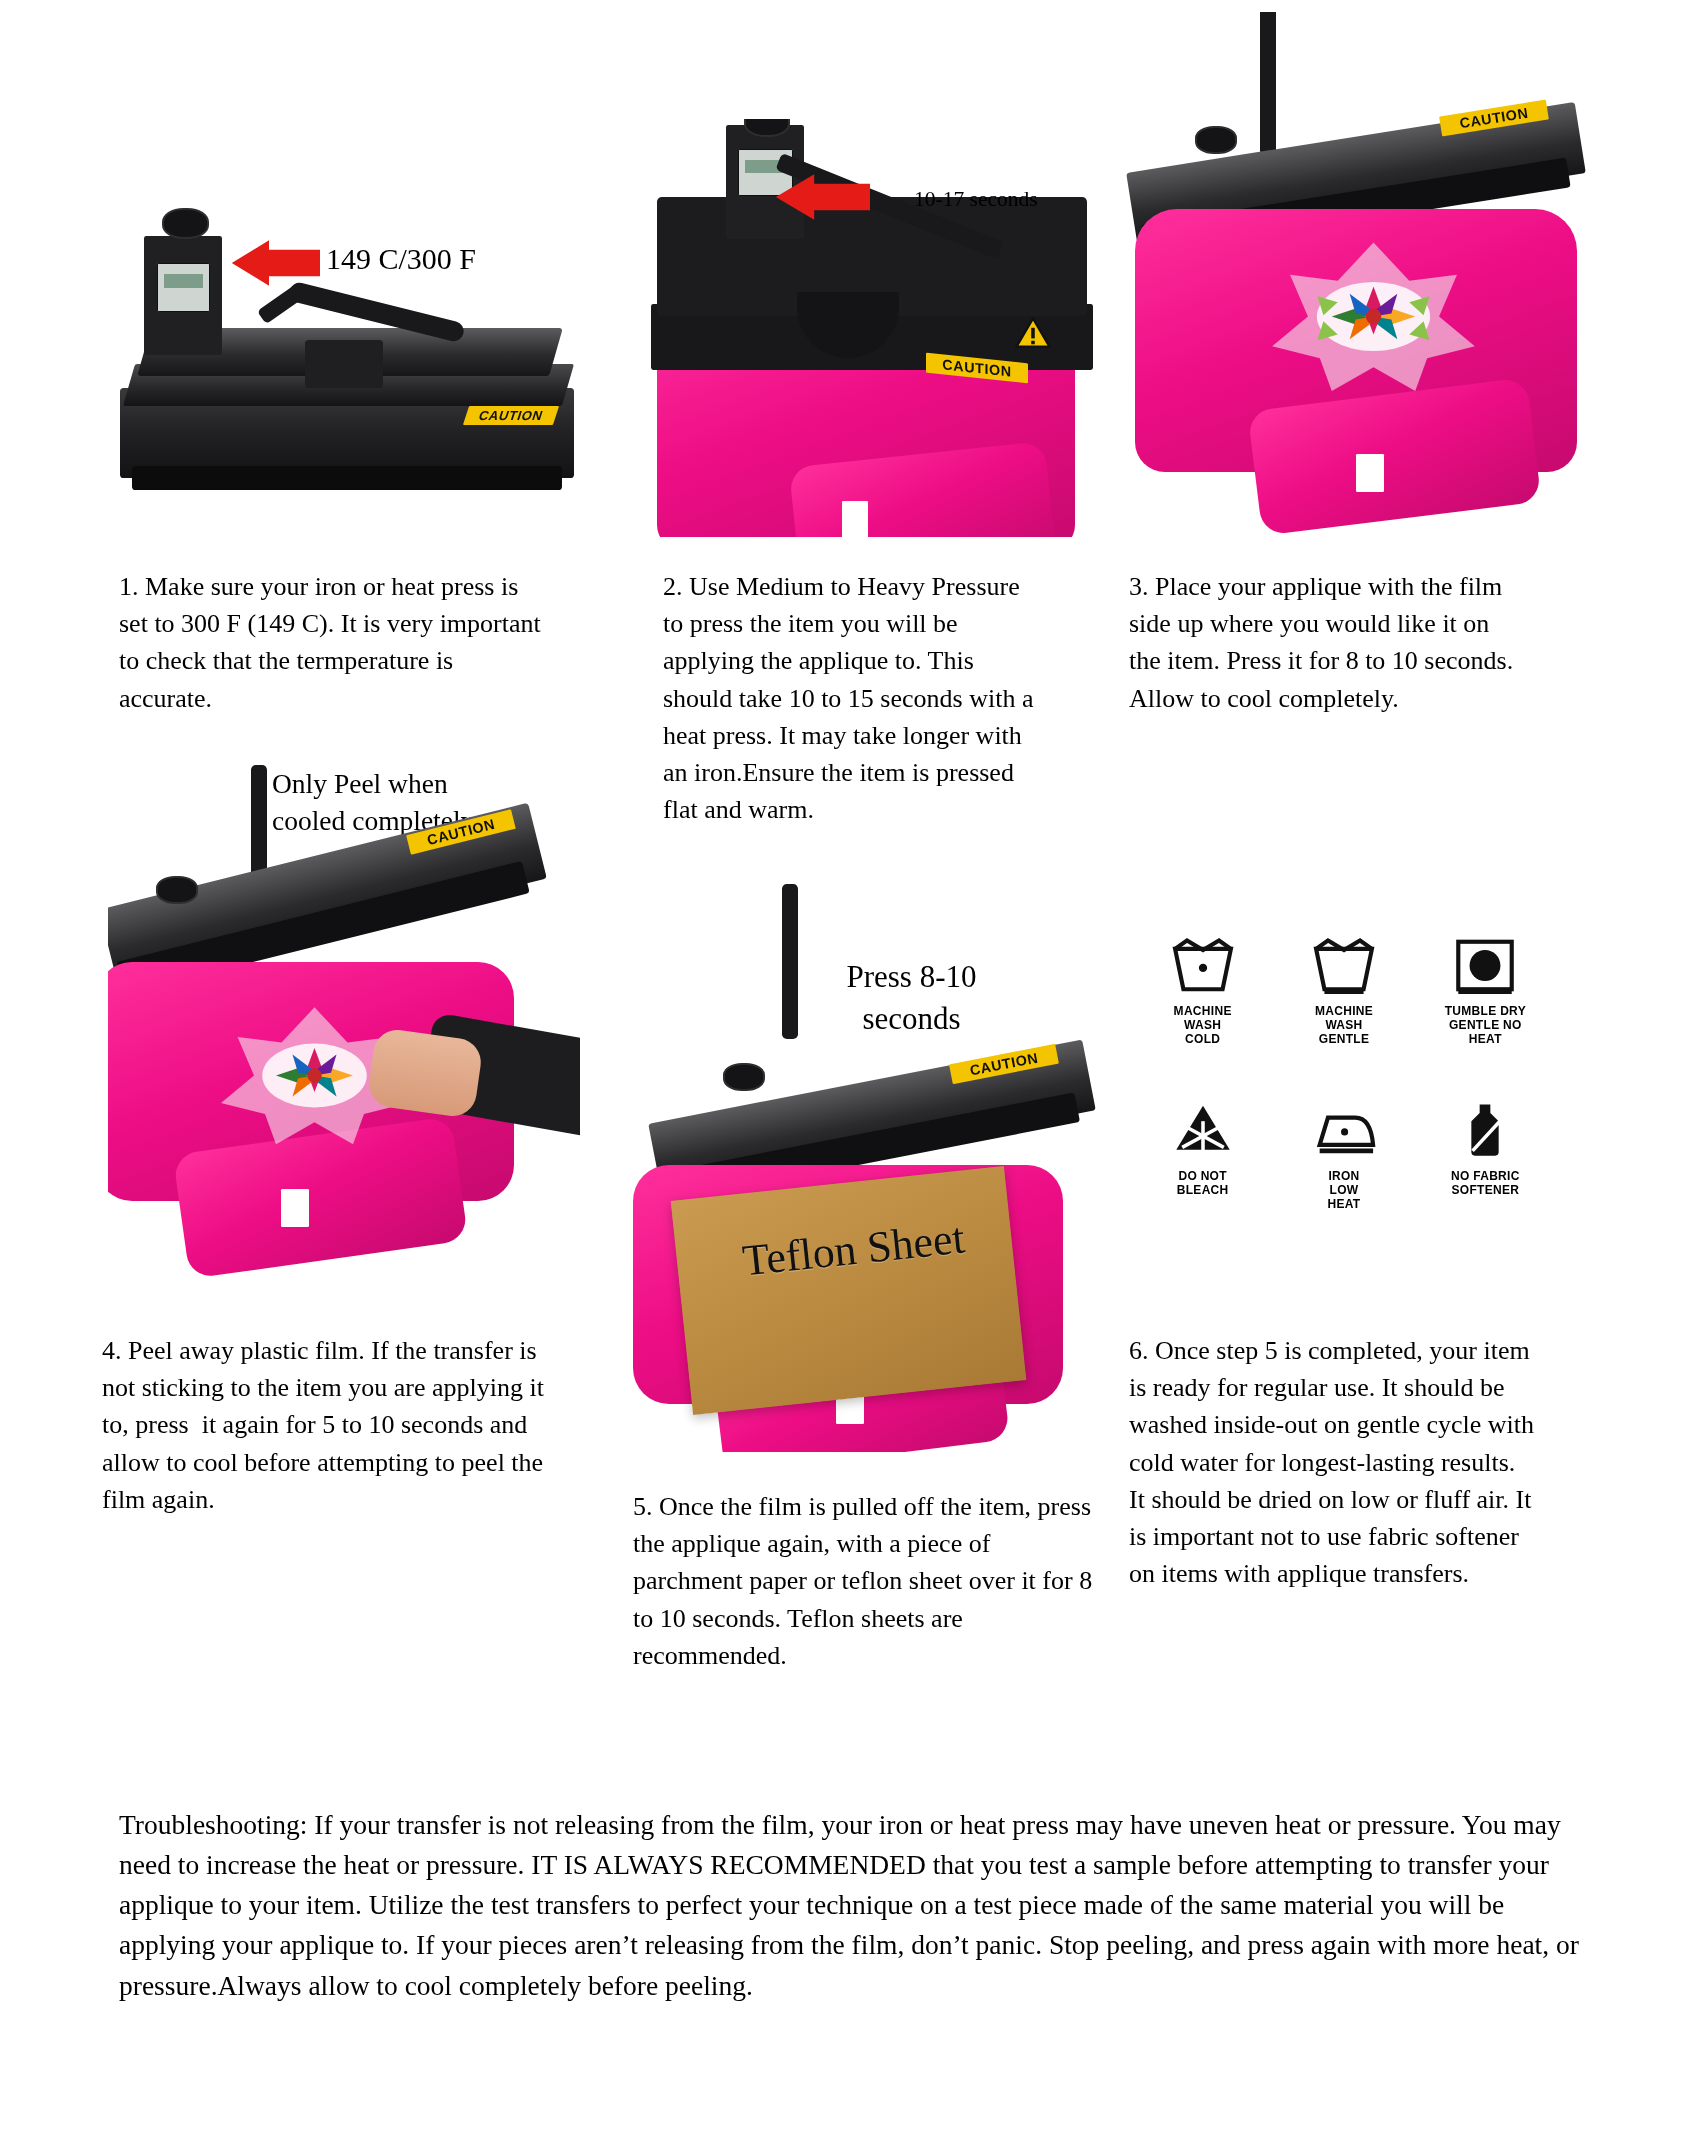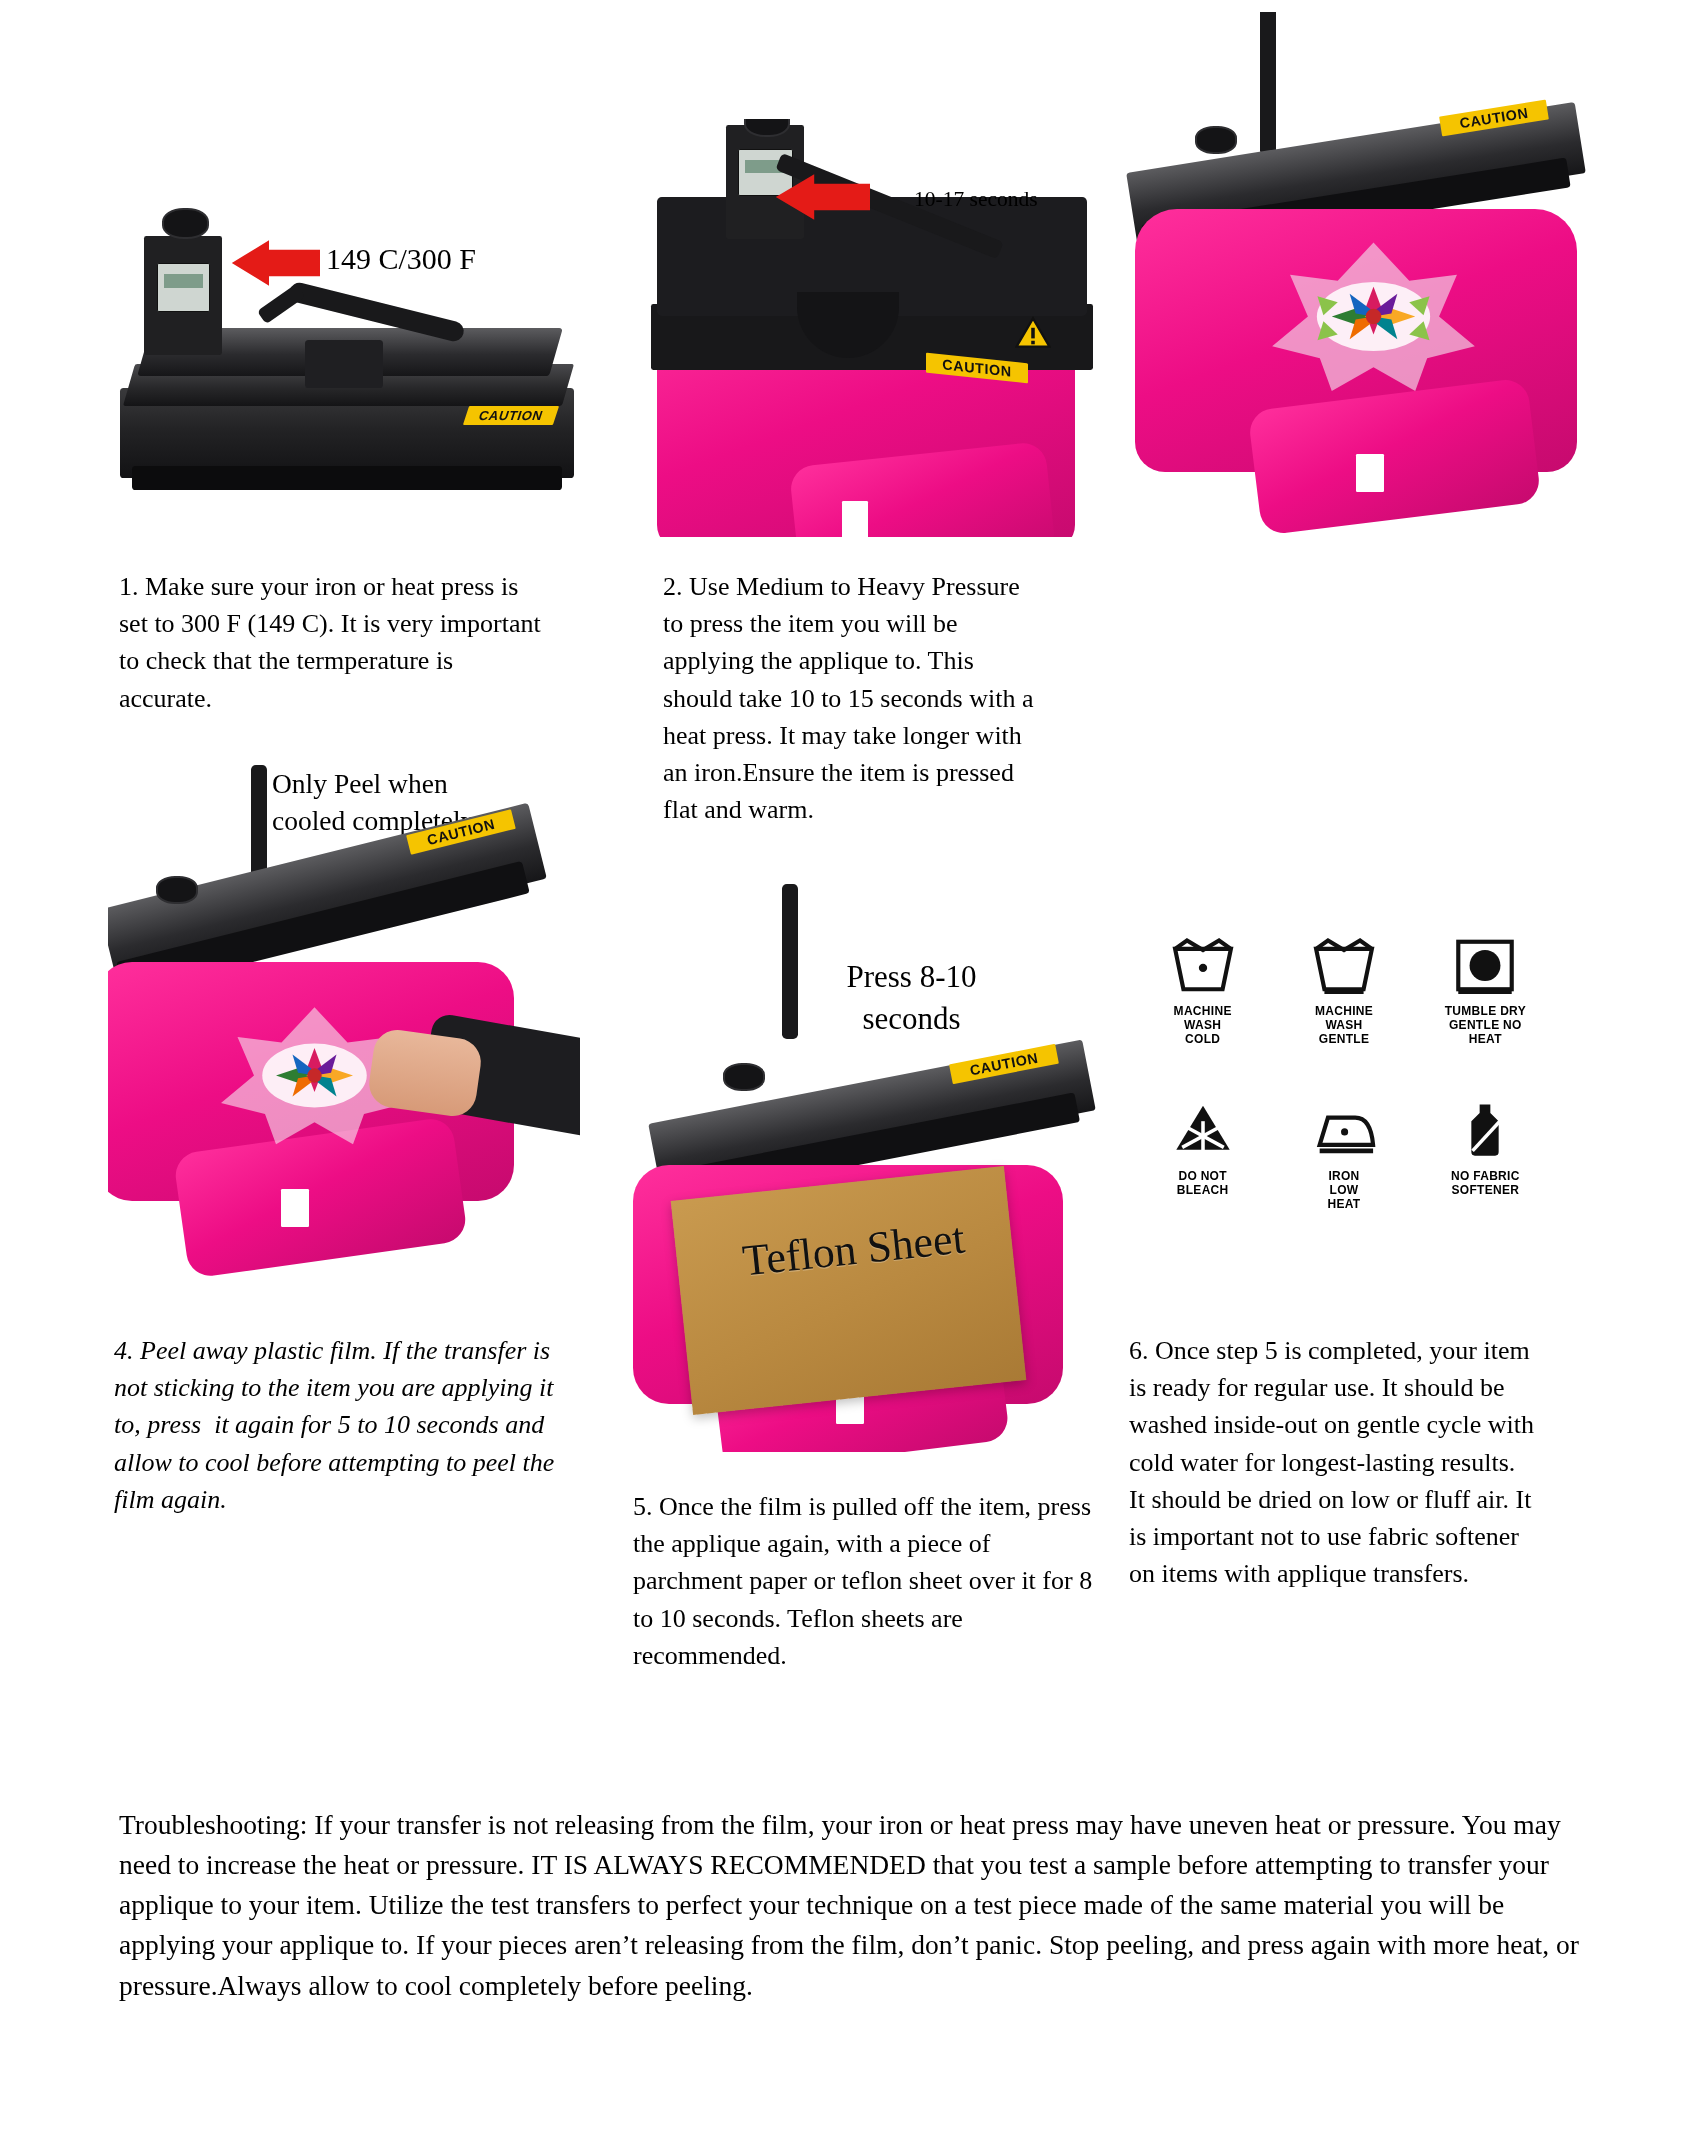--- a/index.html
+++ b/index.html
@@ -290,20 +290,21 @@
         <path d="M96 96 l34 10 -24 22z"></path>
         <path d="M284 96 l-34 10 24 22z"></path>
         <path d="M96 170 l34 -10 -24 -22z"></path>
         <path d="M284 170 l-34 -10 24 -22z"></path>
       </g>
     </svg>
   </div>
 
   <div class="caption" style="left:119px; top:568px; width:430px;">1. Make sure your iron or heat press is set to 300 F (149 C). It is very important to check that the termperature is accurate.</div>
   <div class="caption" style="left:663px; top:568px; width:382px;">2. Use Medium to Heavy Pressure to press the item you will be applying the applique to. This should take 10 to 15 seconds with a heat press. It may take longer with an iron.Ensure the item is pressed flat and warm.</div>
+  <div class="caption" style="left:1129px; top:568px; width:394px;">3. Place your applique with the film side up where you would like it on the item. Press it for 8 to 10 seconds. Allow to cool completely.</div>
 
   <div class="annot" style="left:272px; top:765px; width:311px; ">Only Peel when
 cooled completely</div>
 
   <div class="photo" style="left:108px; top:765px; width:472px; height:568px;">
     <div class="handle-bar" style="left:143px; top:0px; width:15.5px; height:155px;"></div>
     <div class="press-lid" style="left:-6px; top:90px; width:442px; height:78px; transform:rotate(-14deg);"></div>
     <div class="press-base" style="left:6px; top:146px; width:418px; height:33px; transform:rotate(-14deg); background:#101012;"></div>
     <div class="caution" style="left:299px; top:57px; width:108px; height:20.3px; font-size:14.3px; transform:rotate(-14deg);">CAUTION</div>
     <div class="knob" style="left:48px; top:111px; width:38px; height:24px; border-radius:19px/12px;"></div>
@@ -426,21 +427,21 @@
           <g stroke="#fff" stroke-width="6" fill="none">
             <line x1="34" y1="84" x2="80" y2="34"></line>
           </g>
         </svg>
       </div>
       <div class="lbl">NO FABRIC
 SOFTENER</div>
     </div>
   </div>
 
-  <div class="caption" style="left:114px; top:1332px; width:454px;font-style:italic;">4. Peel away plastic film. If the transfer is not sticking to the item you are applying it to, press  it again for 5 to 10 seconds and allow to cool before attempting to peel the film again.</div>
+  <div class="caption" style="left:102px; top:1332px; width:454px;">4. Peel away plastic film. If the transfer is not sticking to the item you are applying it to, press  it again for 5 to 10 seconds and allow to cool before attempting to peel the film again.</div>
   <div class="caption" style="left:633px; top:1488px; width:460px;">5. Once the film is pulled off the item, press the applique again, with a piece of parchment paper or teflon sheet over it for 8 to 10 seconds. Teflon sheets are recommended.</div>
   <div class="caption" style="left:1129px; top:1332px; width:406px;">6. Once step 5 is completed, your item is ready for regular use. It should be washed inside-out on gentle cycle with cold water for longest-lasting results.
 It should be dried on low or fluff air. It is important not to use fabric softener on items with applique transfers.</div>
 
   <div class="footer" style="left:119px; top:1768px; width:1476px;">Troubleshooting: If your transfer is not releasing from the film, your iron or heat press may have uneven heat or pressure. You may need to increase the heat or pressure. IT IS ALWAYS RECOMMENDED that you test a sample before attempting to transfer your applique to your item. Utilize the test transfers to perfect your technique on a test piece made of the same material you will be applying your applique to. If your pieces aren’t releasing from the film, don’t panic. Stop peeling, and press again with more heat, or pressure.Always allow to cool completely before peeling.</div>
 
 </div>
 
 
 </body></html>

